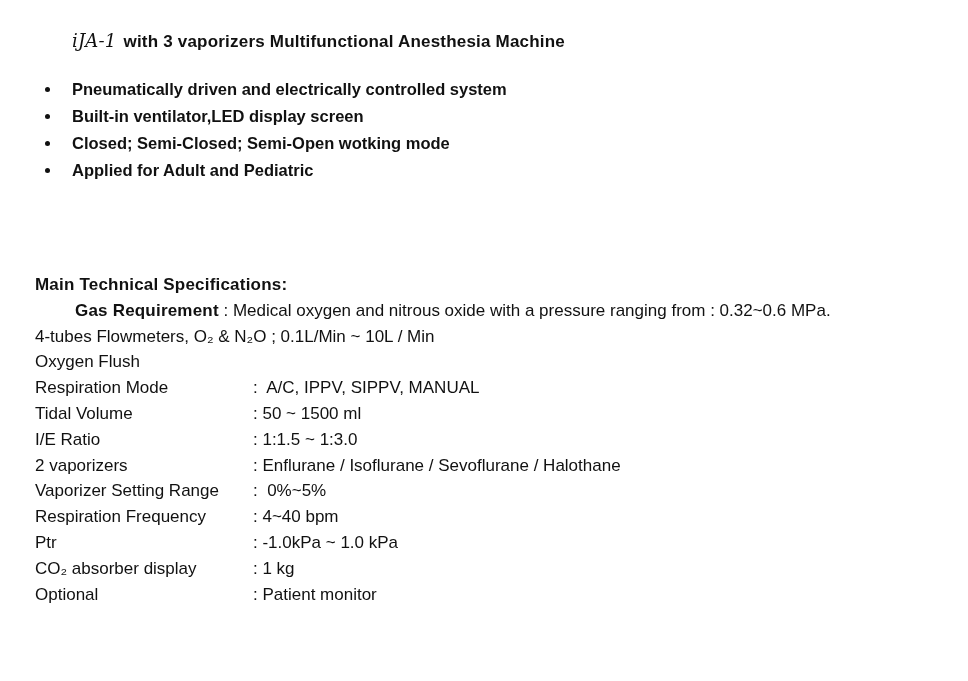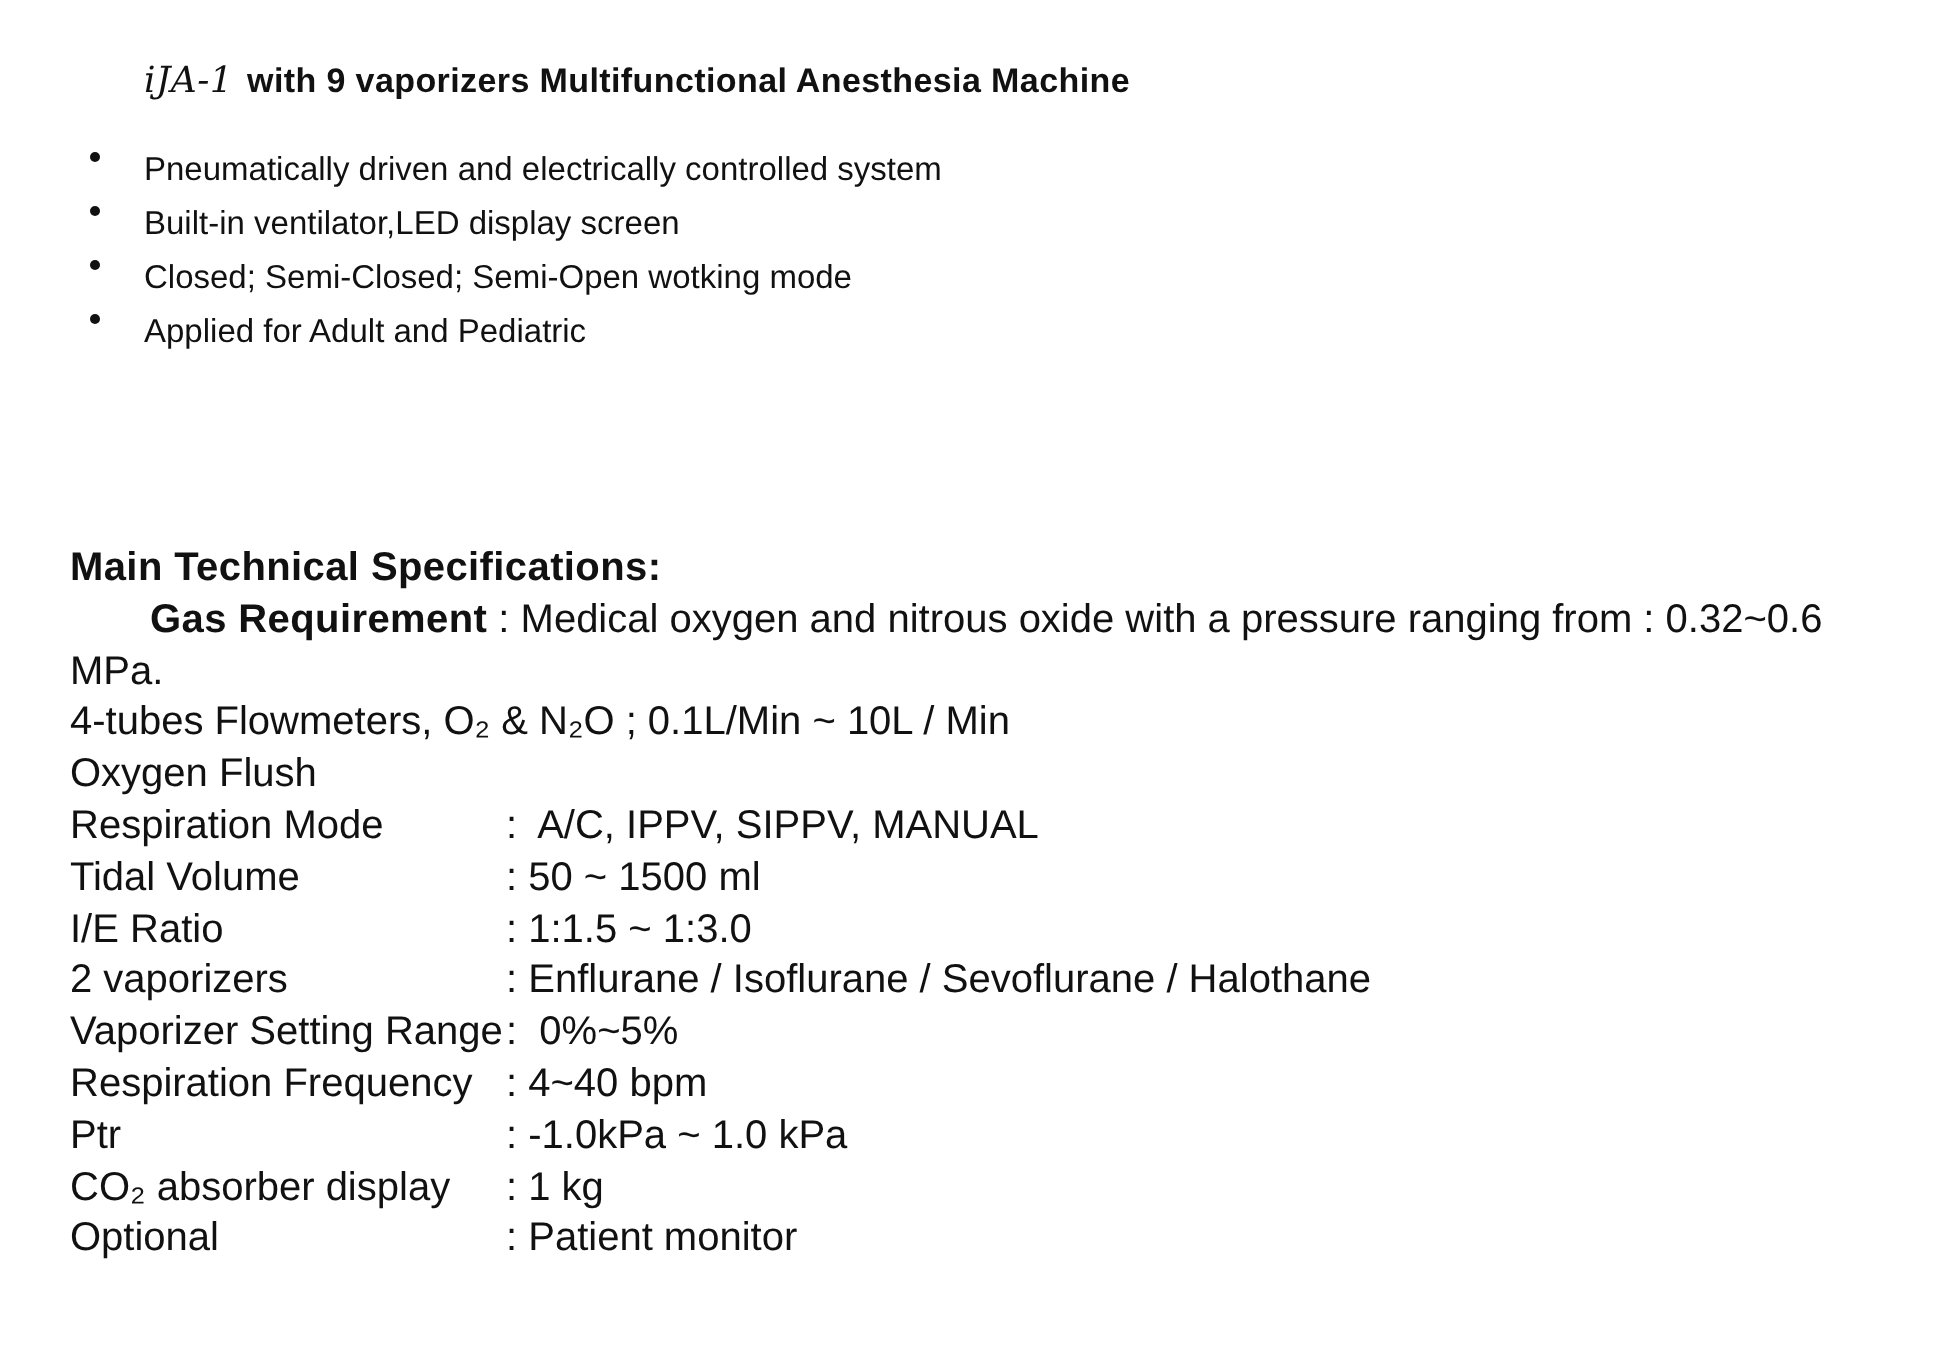--- a/index.html
+++ b/index.html
@@ -35,39 +35,39 @@
     margin-left: 7px;
   }
   .feature-list {
     position: absolute;
     left: 45px;
     top: 76px;
     width: 860px;
   }
   .feature-item {
     display: flex;
-    align-items: flex-start;
+    align-items: center;
     height: 27px;
     font-size: 16.5px;
-    font-weight: 400;
+    font-weight: 700;
   }
   .bullet {
     width: 5px;
     height: 5px;
     border-radius: 50%;
     background: #111111;
     flex: none;
     margin-right: 22px;
   }
   .specs {
     position: absolute;
     left: 35px;
     top: 272px;
     width: 922px;
-    font-size: 20px;
+    font-size: 17px;
     line-height: 25.8px;
   }
   .specs-heading {
     font-weight: 700;
     letter-spacing: 0.2px;
   }
   .spec-paragraph {
     white-space: nowrap;
   }
   .spec-paragraph .para-label {
@@ -92,21 +92,21 @@
   }
   .bold-label .spec-label {
     font-weight: 700;
     letter-spacing: 0.2px;
   }
 </style>
 </head>
 <body>
 
 <div class="doc-title">
-  <span class="model">iJA-1</span><span class="title-rest">with 9 vaporizers Multifunctional Anesthesia Machine</span>
+  <span class="model">iJA-1</span><span class="title-rest">with 3 vaporizers Multifunctional Anesthesia Machine</span>
 </div>
 
 <div class="feature-list">
   <div class="feature-item">
     <span class="bullet"></span>
     <span>Pneumatically driven and electrically controlled system</span>
   </div>
   <div class="feature-item">
     <span class="bullet"></span>
     <span>Built-in ventilator,LED display screen</span>

